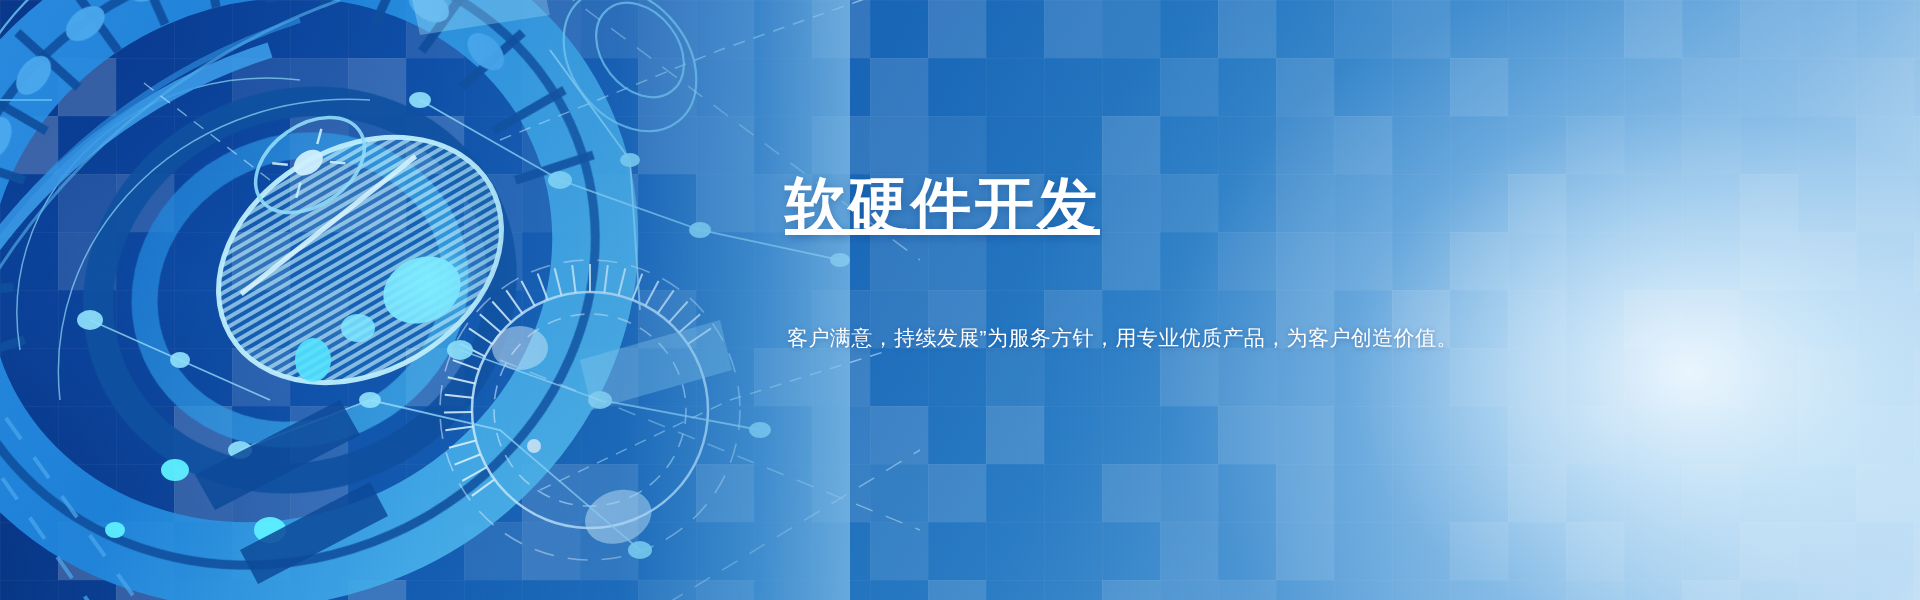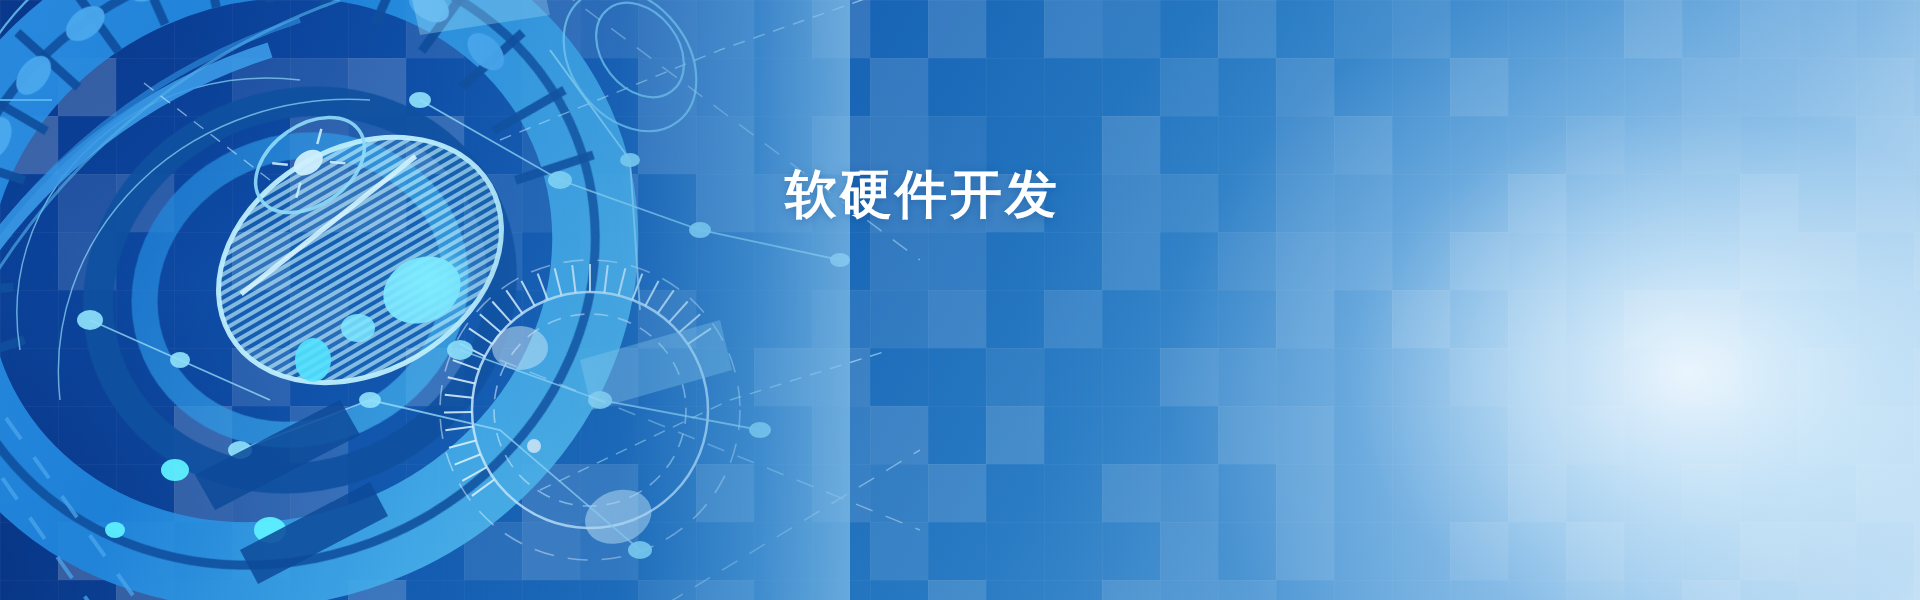--- a/index.html
+++ b/index.html
@@ -72,28 +72,29 @@
   }
 
   
   .content {
     position: absolute;
     left: 785px; top: 0;
     width: 900px; height: 600px;
   }
   .title {
     position: absolute;
-    top: 168px; left: 0;
-    font-size: 52px;
+    top: 176px; left: 0;
+    font-size: 60px;
     font-weight: bold;
     color: #ffffff;
     letter-spacing: 3px;
     line-height: 1;
     white-space: nowrap;
     text-shadow: 0 2px 10px rgba(10,60,130,0.35);
+    text-decoration: underline;
   }
   .subtitle {
     position: absolute;
     top: 322px; left: 2px;
     font-size: 21px;
     font-weight: normal;
     color: #ffffff;
     line-height: 31px;
     letter-spacing: 0.4px;
     text-shadow: 0 1px 5px rgba(10,60,130,0.45);
@@ -498,16 +499,17 @@
         </g>
 
       </g>
     </svg>
   </div>
   <div class="art-fade"></div>
 
   <div class="content">
     <div class="title">软硬件开发</div>
     <div class="subtitle">
+      <div>客户满意，持续发展”为服务方针，用专业优质产品，为客户创造价值。</div>
     </div>
   </div>
 
 </div>
 
 </body></html>

